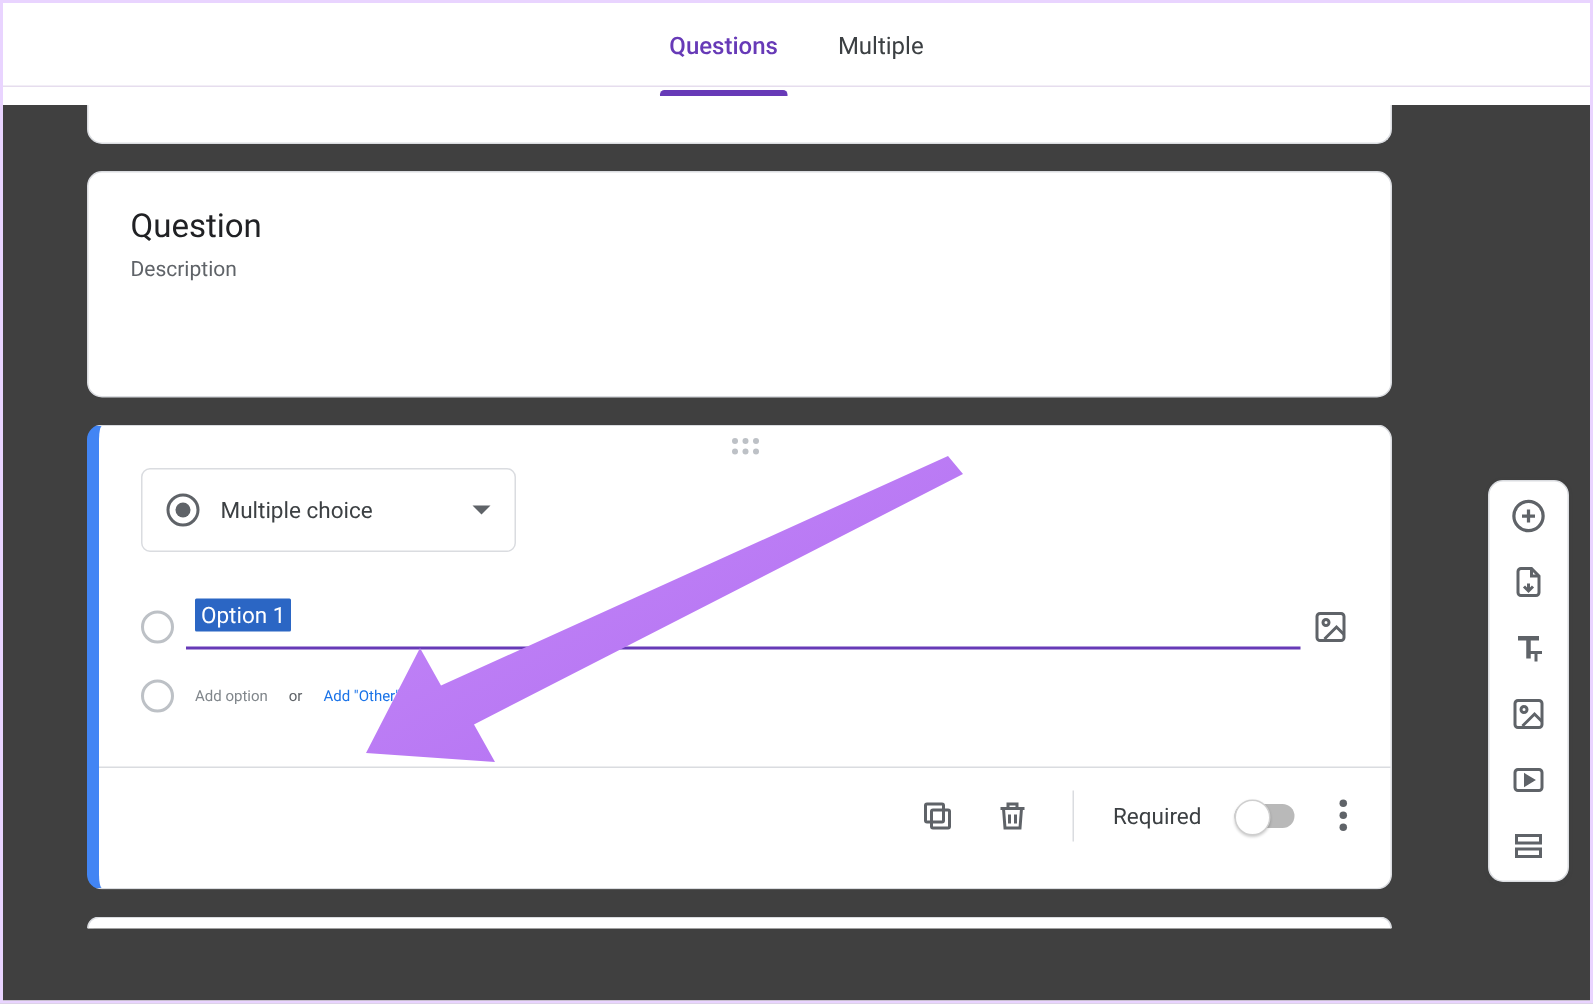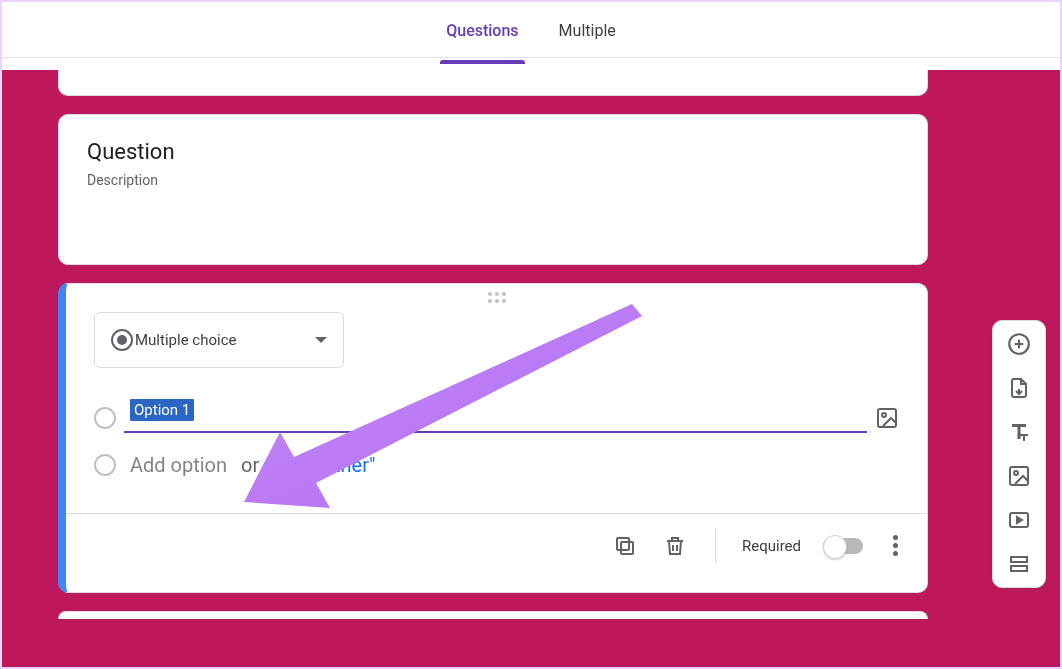--- a/index.html
+++ b/index.html
@@ -32,21 +32,21 @@
     left:-6px; right:-6px; bottom:-6px;
     height:4px;
     background:#673ab7;
     border-radius:3px 3px 0 0;
   }
 
   
   .canvas {
     position:absolute;
     top:68px; left:0; right:0; bottom:0;
-    background:#be185d;
+    background:#404040;
     padding: 0 24px;
     overflow:hidden;
   }
 
   .col {
     width: 870px;
     margin: 0 0 0 32px;
   }
 
   .card {
@@ -99,21 +99,21 @@
   }
 
   .type-select {
     border:1px solid #dadce0;
     border-radius:6px;
     height:56px;
     min-width:250px;
     display:flex;
     align-items:center;
     padding:0 16px;
-    gap:2px;
+    gap:14px;
     cursor:pointer;
     background:#fff;
   }
   .type-select .radio-ico {
     width:22px;height:22px;border:2px solid #5f6368;border-radius:50%;
     display:flex;align-items:center;justify-content:center;
   }
   .type-select .radio-ico::after{content:'';width:10px;height:10px;border-radius:50%;background:#5f6368;}
   .type-select .lbl{ font-size:15px;color:#3c4043;flex:1; }
   .type-select .caret{ width:0;height:0;border-left:6px solid transparent;border-right:6px solid transparent;border-top:6px solid #5f6368; }
@@ -136,21 +136,21 @@
     position:absolute;
     left:36px; top:3px;
     background:#2b66c4;
     color:#fff;
     font-size:15px;
     padding:2px 4px;
     border-radius:1px;
   }
   .opt-img-ico{ width:24px;height:24px;color:#5f6368; flex:0 0 24px;}
 
-  .opt-add-row { display:flex; align-items:center; gap:14px; padding:14px 0 6px; font-size:20px;}
+  .opt-add-row { display:flex; align-items:center; gap:14px; padding:14px 0 6px; font-size:10px;}
   .addopt { color:#80868b; cursor:text;}
   .or-txt  { color:#5f6368; }
   .addother{ color:#1a73e8; cursor:pointer; }
 
   
   .edit-foot {
     border-top:1px solid #dadce0;
     margin:30px -28px 0;
     padding:10px 22px;
     height:64px;

